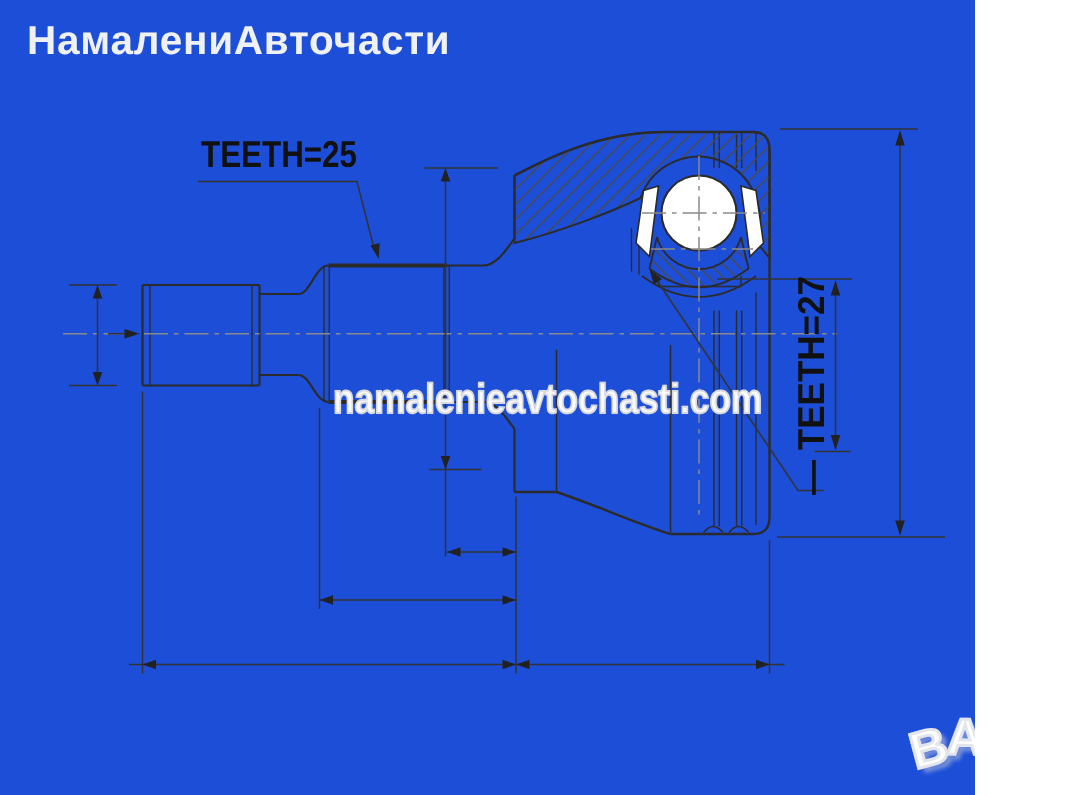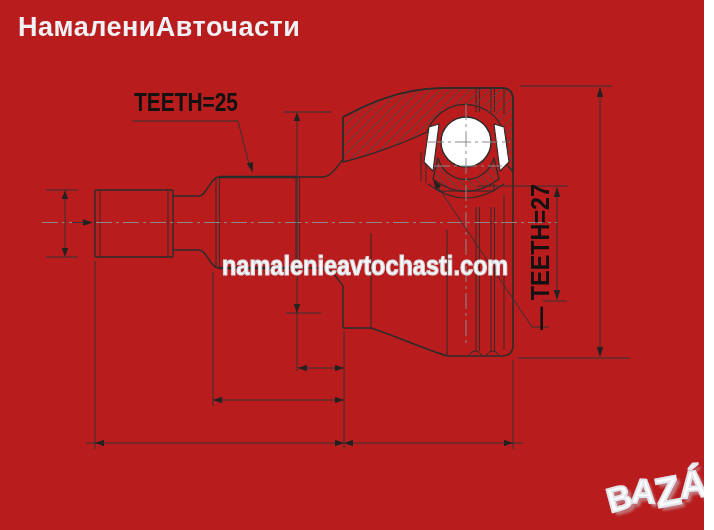--- a/index.html
+++ b/index.html
@@ -1,16 +1,16 @@
 <!DOCTYPE html>
 <html><head>
 <meta charset="utf-8">
 <style>
   html,body{margin:0;padding:0;background:#ffffff;}
-  .stage{position:relative;width:704px;height:530px;background:#b91c1c;overflow:hidden;
+  .stage{position:relative;width:650px;height:530px;background:#1d4ed8;overflow:hidden;
          font-family:"Liberation Sans",sans-serif;}
   .stage svg{position:absolute;left:0;top:0;}
   .wm-topleft{position:absolute;left:18px;top:12px;font-size:27px;font-weight:bold;
               color:#eff1f5;letter-spacing:.5px;white-space:nowrap;z-index:1;}
   .wm-center{position:absolute;left:222px;top:250px;font-size:28px;font-weight:bold;
              white-space:nowrap;color:rgba(255,255,255,.82);
              -webkit-text-stroke:1.2px #d7d9df;
              text-shadow:0 0 1px #e3e5ea;
              transform:scaleX(.84);transform-origin:left top;z-index:3;}
   .bazar{position:absolute;left:606px;top:458px;width:108px;height:70px;z-index:3;

